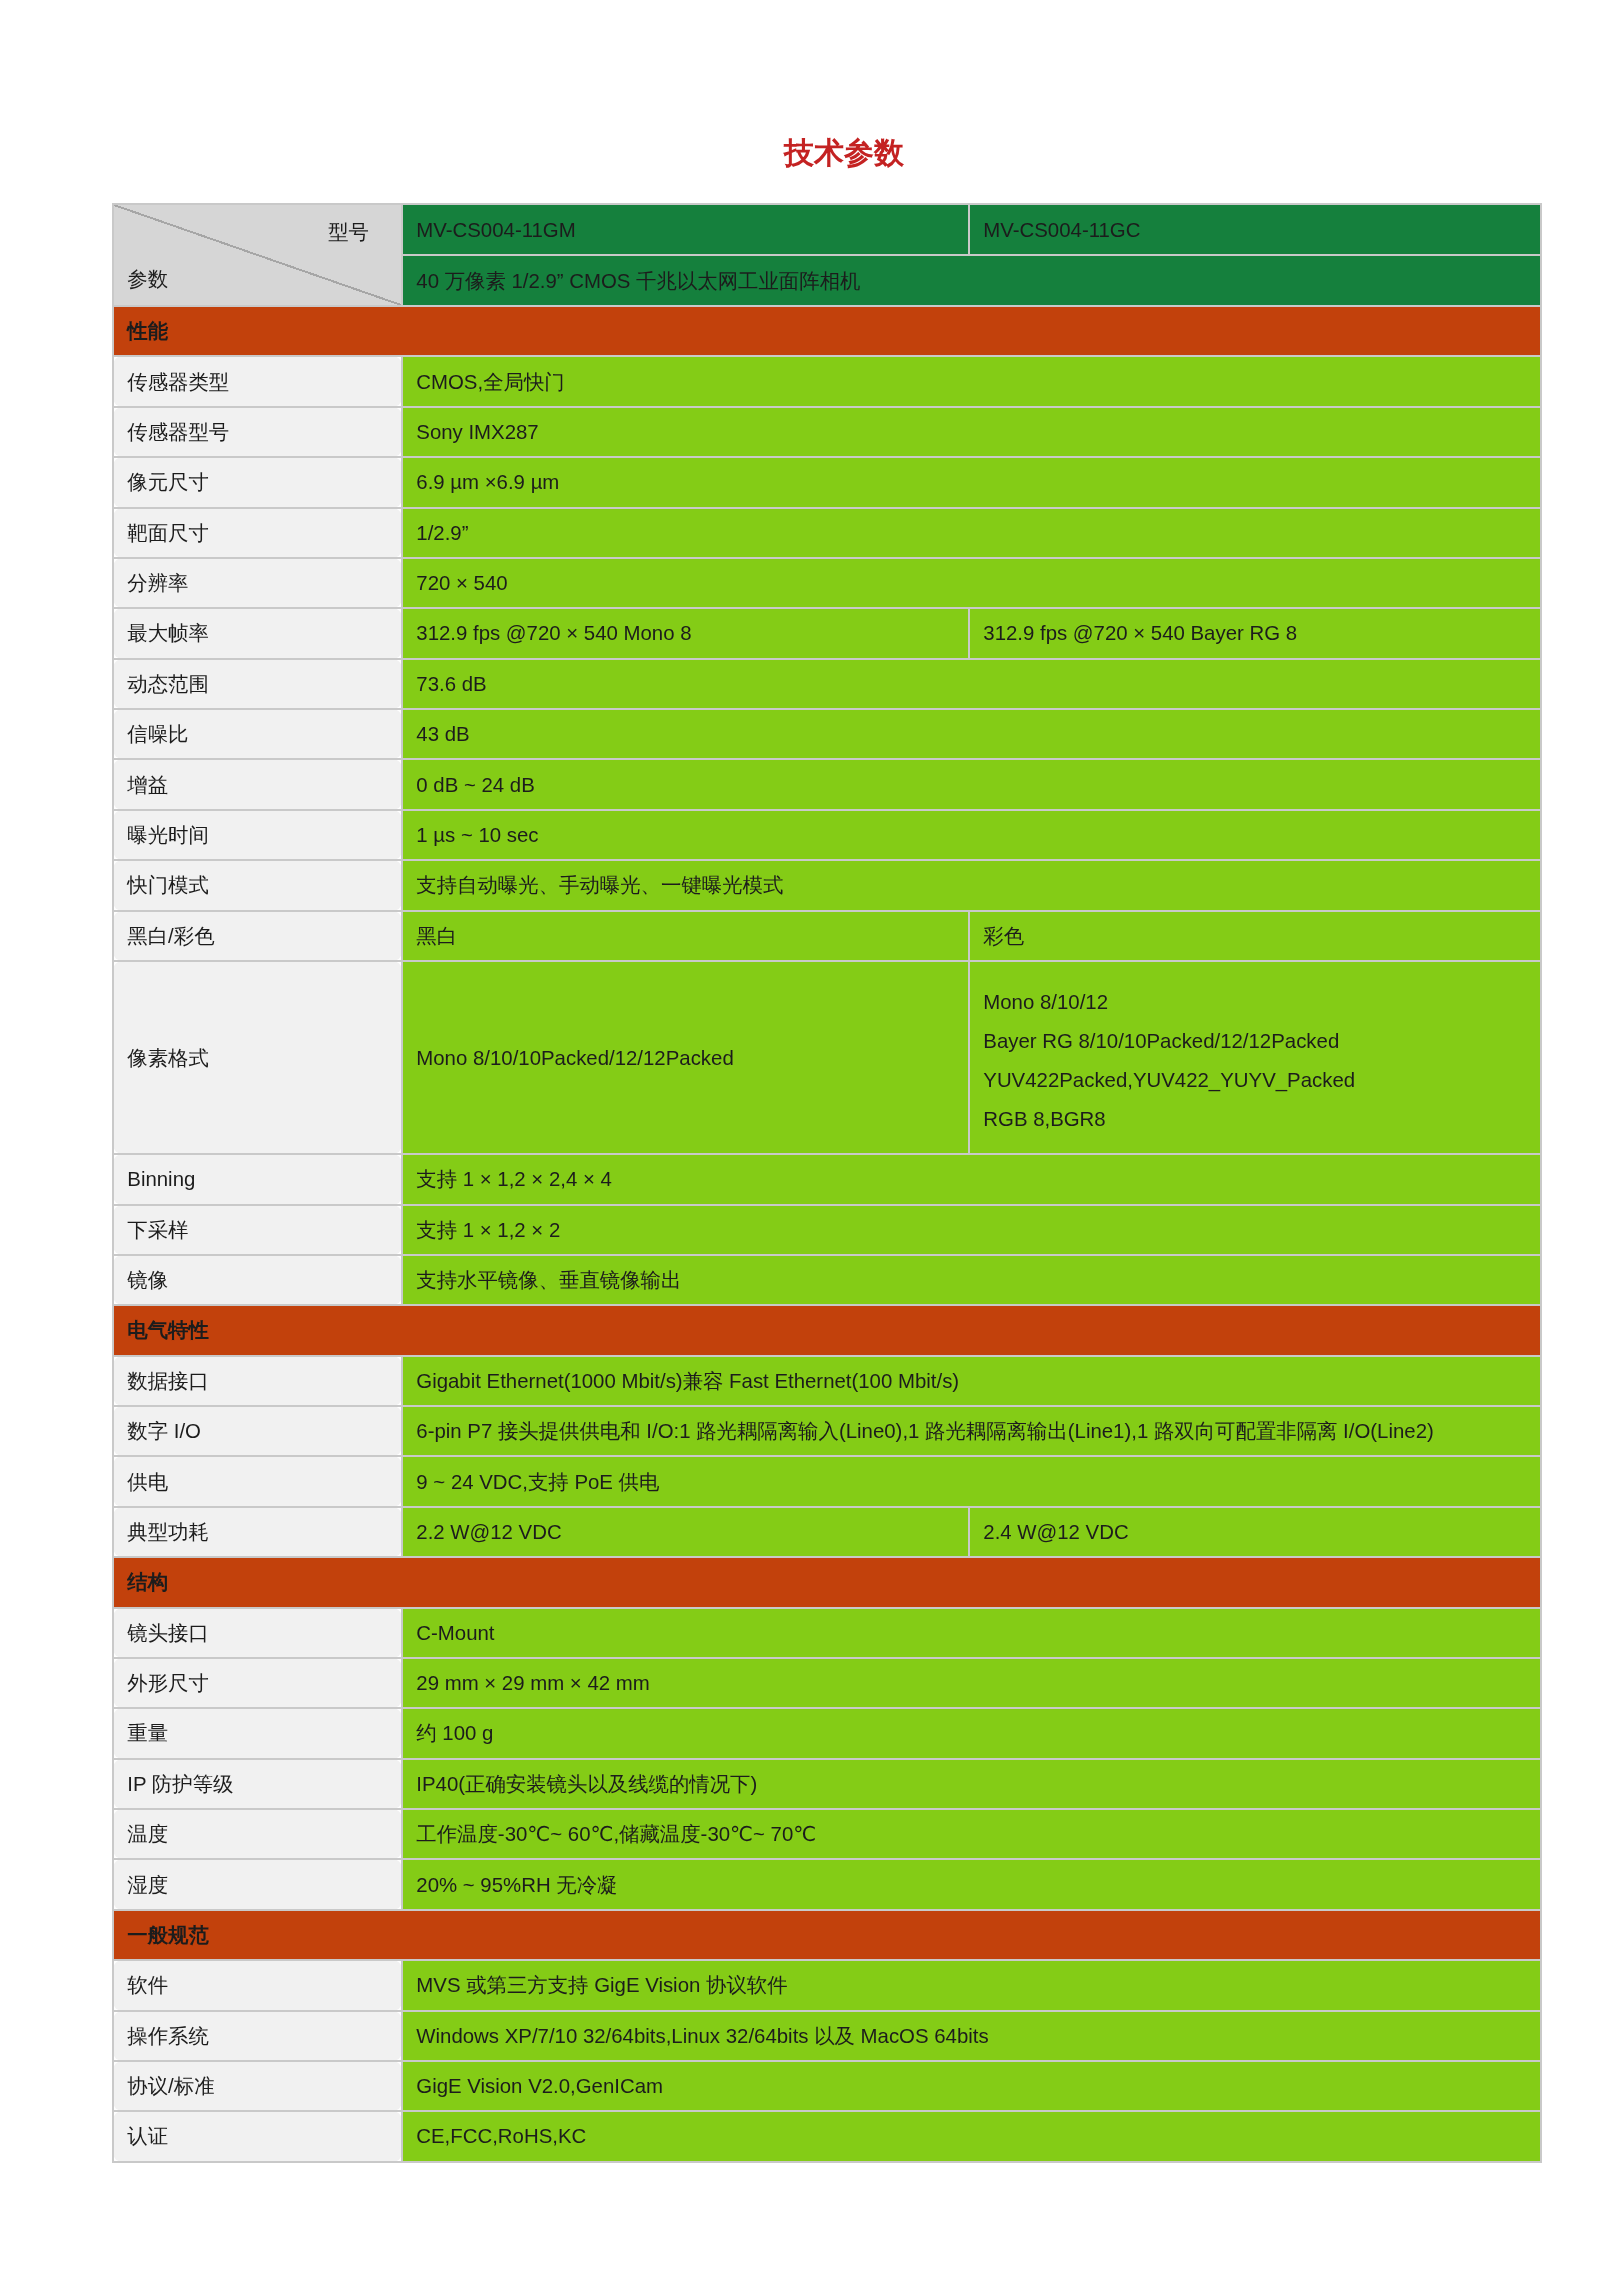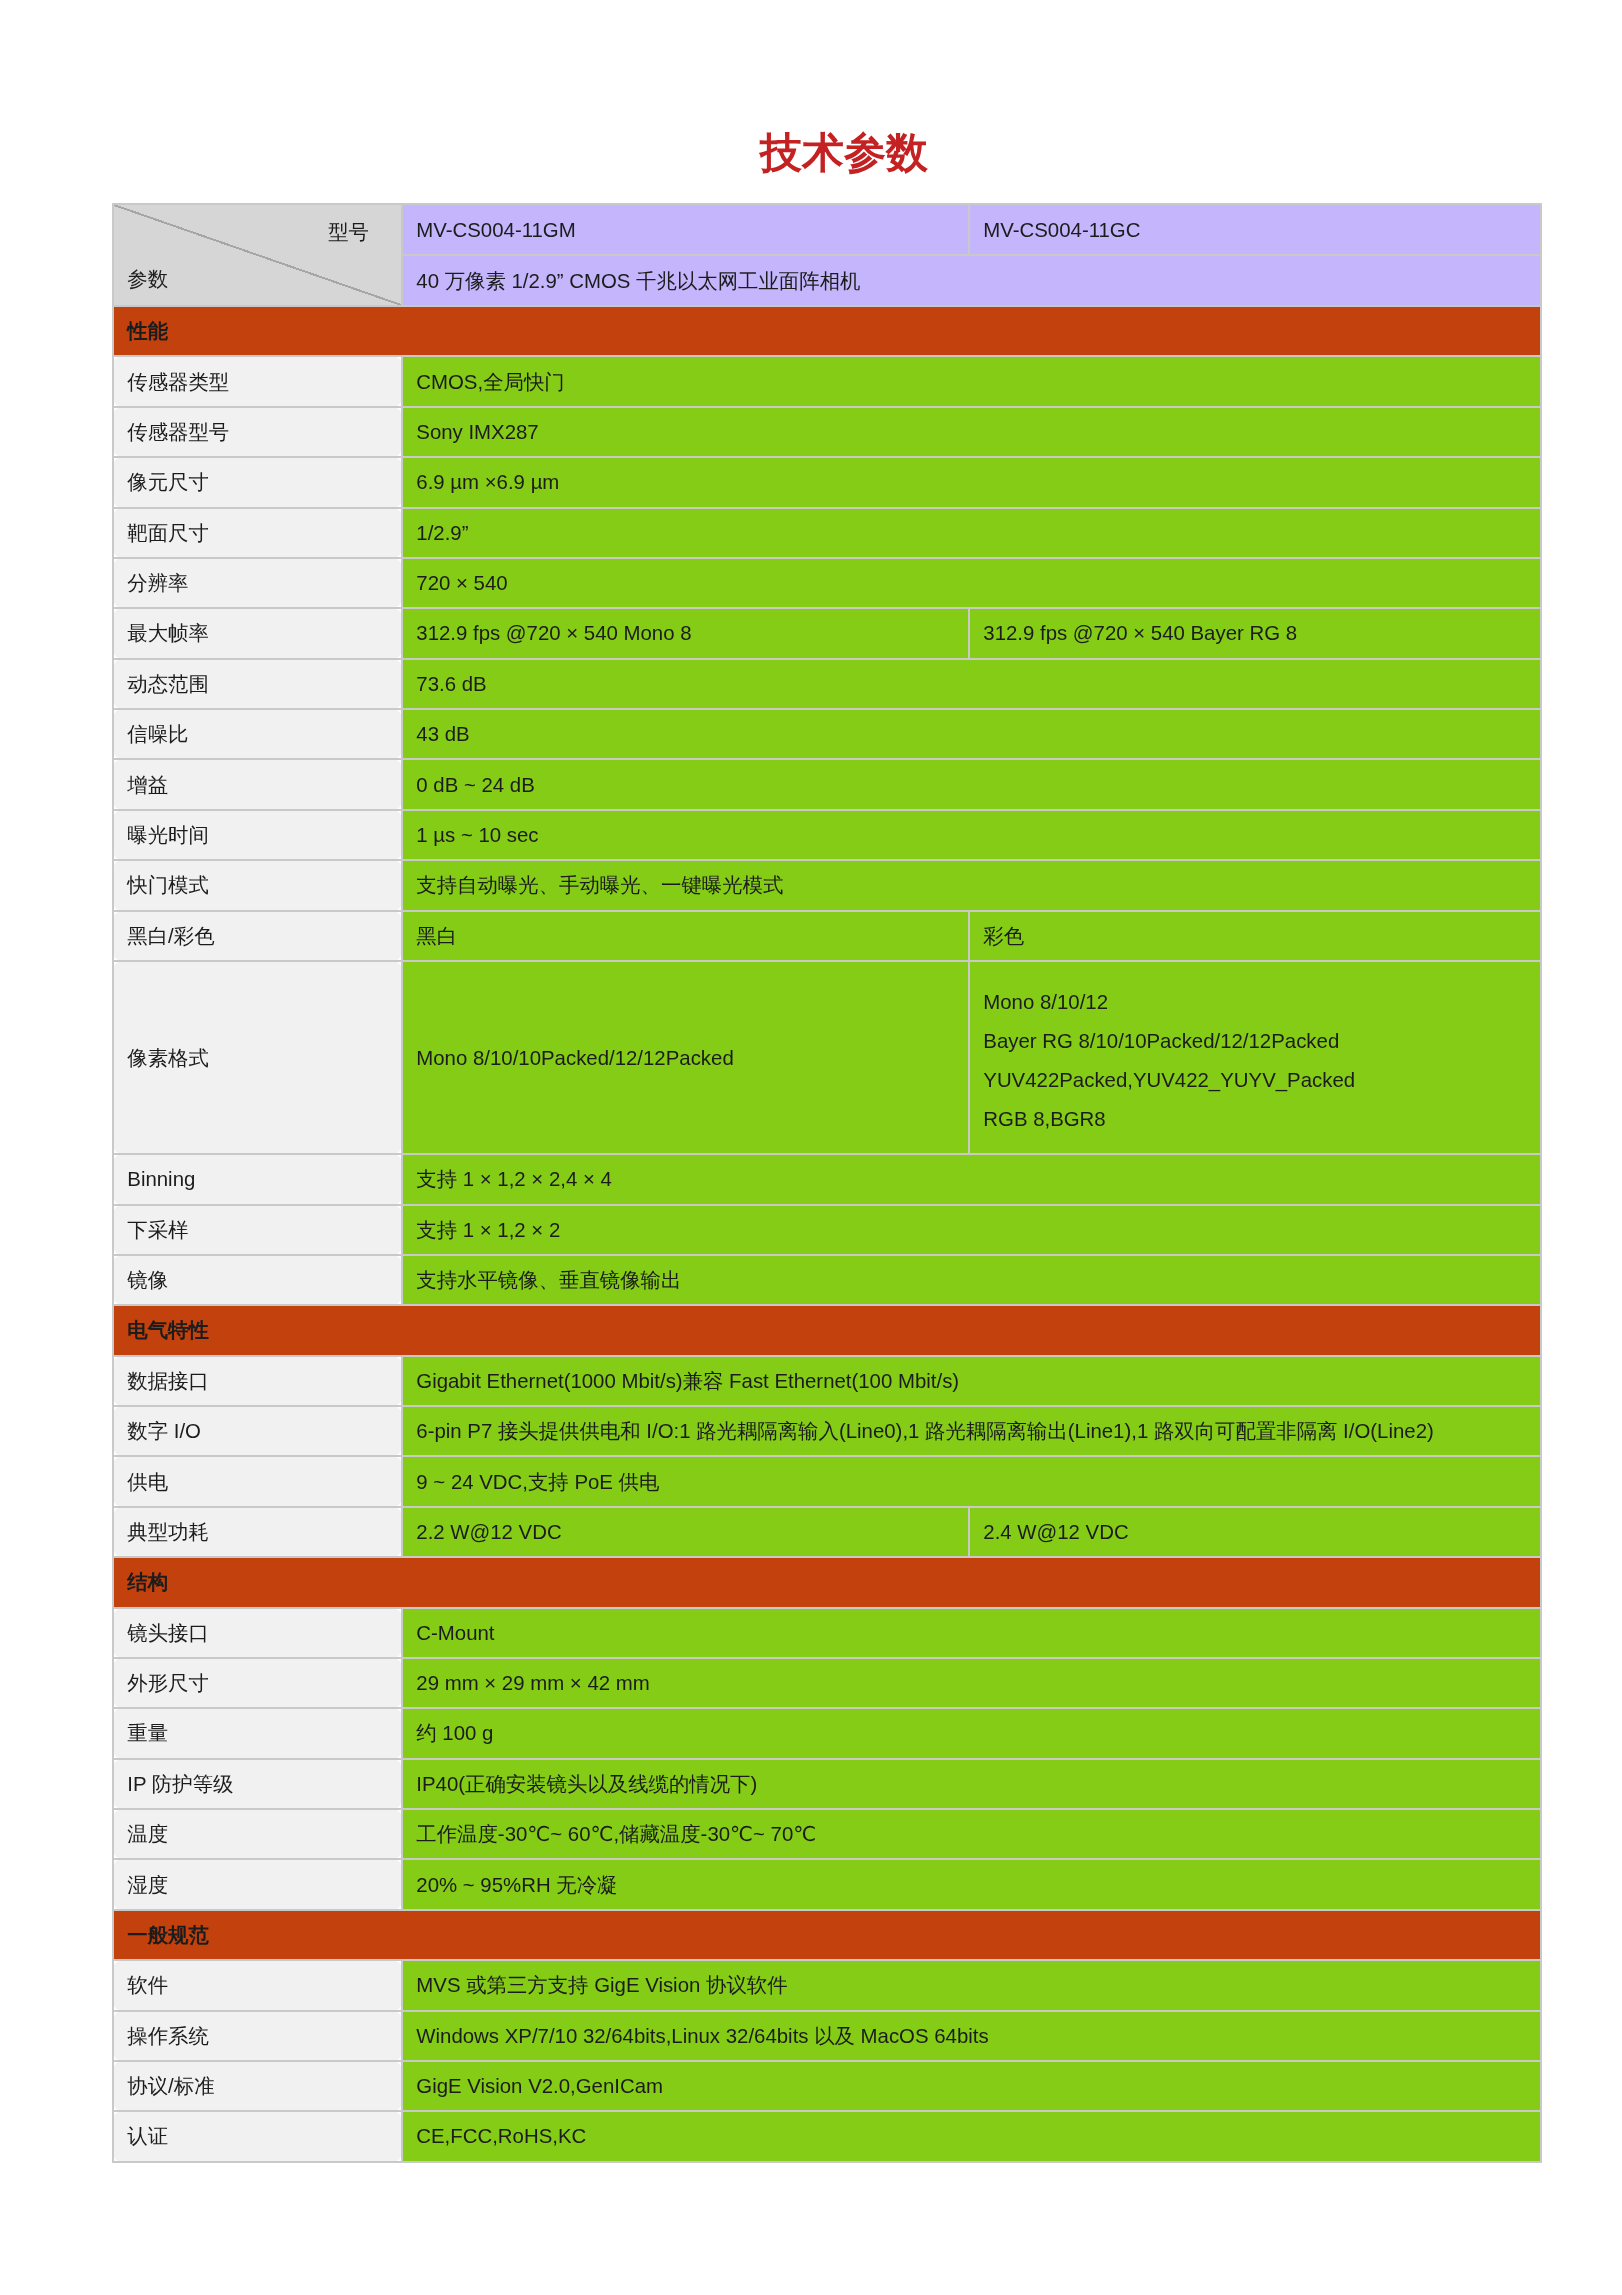--- a/index.html
+++ b/index.html
@@ -10,40 +10,40 @@
     height: 2295px;
     font-family: "Liberation Sans", "DejaVu Sans", sans-serif;
     color: #1c1c1c;
   }
   .page { width: 1623px; height: 2295px; overflow: hidden; }
   .title {
     width: 1428px;
     margin: 0 0 0 130px;
     padding: 132px 0 30px 0;
     text-align: center;
-    font-size: 42px;
+    font-size: 30px;
     line-height: 41px;
     font-weight: bold;
     color: #c42222;
   }
   table.spec-table {
     border-collapse: collapse;
     table-layout: fixed;
     width: 1428px;
     margin-left: 112px;
   }
   .spec-table td {
     border: 2px solid #c9c9c9;
     font-size: 20.4px;
     line-height: 28px;
     padding: 10.2px 13.3px;
     vertical-align: middle;
     word-break: break-word;
   }
-  thead td { background: #c4b5fd; }
+  thead td { background: #15803d; }
   thead tr { height: 51px; }
   td.corner {
     position: relative;
     padding: 0;
     background-color: #d6d6d6;
     background-image: linear-gradient(to bottom left,
       transparent calc(50% - 1px),
       #a6a6a6 calc(50% - 1px),
       #a6a6a6 calc(50% + 1px),
       transparent calc(50% + 1px));

